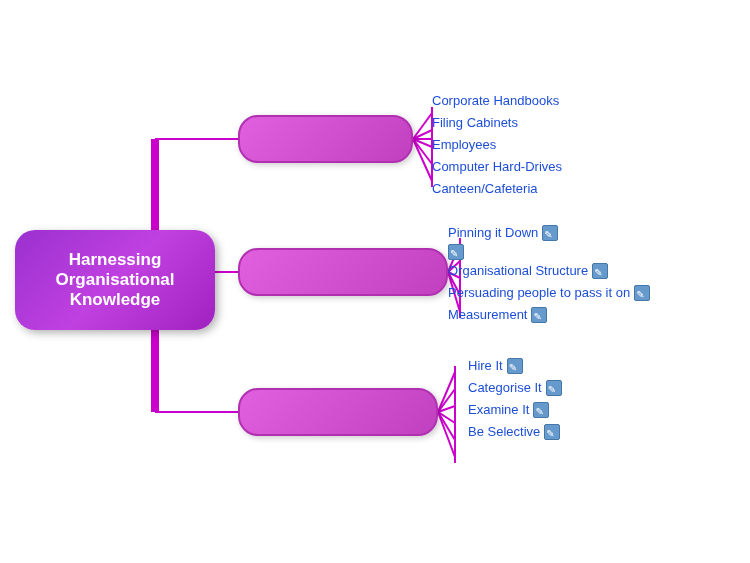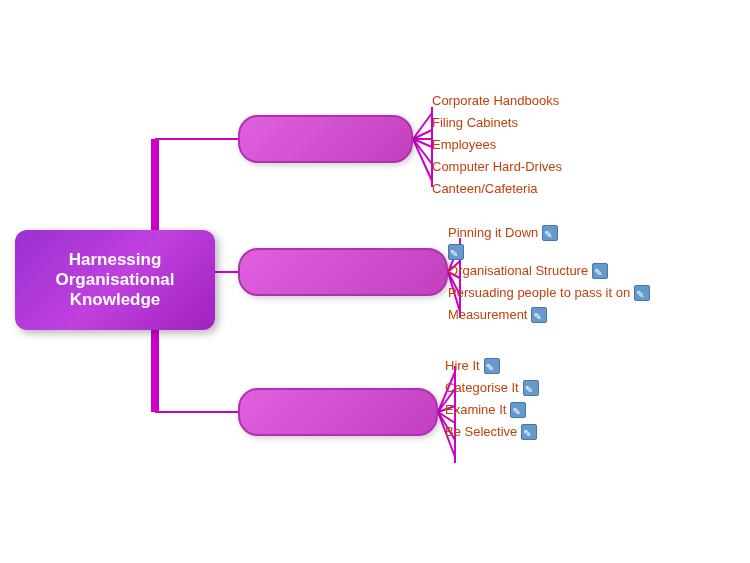--- a/index.html
+++ b/index.html
@@ -28,21 +28,21 @@
     }
 
     
     .central-node {
       position: absolute;
       left: 15px;
       top: 230px;
       width: 200px;
       height: 100px;
       background: linear-gradient(135deg, #9b30d0, #c040e0, #a020c0);
-      border-radius: 12px;
+      border-radius: 20px;
       display: flex;
       align-items: center;
       justify-content: center;
       text-align: center;
       color: white;
       font-weight: bold;
       font-size: 17px;
       box-shadow: 3px 3px 8px rgba(0,0,0,0.3);
       z-index: 10;
     }
@@ -88,21 +88,21 @@
     }
 
     
     .leaf-group {
       position: absolute;
       z-index: 10;
     }
 
     .leaf-item {
       font-size: 13px;
-      color: #c2410c;
+      color: #1d4ed8;
       line-height: 1.7;
       white-space: nowrap;
       display: flex;
       align-items: center;
       gap: 4px;
     }
 
     .note-icon {
       display: inline-block;
       width: 16px;
@@ -126,21 +126,21 @@
       left: 432px;
       top: 90px;
     }
 
     #leaves-barriers {
       left: 448px;
       top: 222px;
     }
 
     #leaves-building {
-      left: 445px;
+      left: 468px;
       top: 355px;
     }
 
     
     .connector-line {
       stroke: #cc00cc;
       stroke-width: 2;
       fill: none;
     }
 

